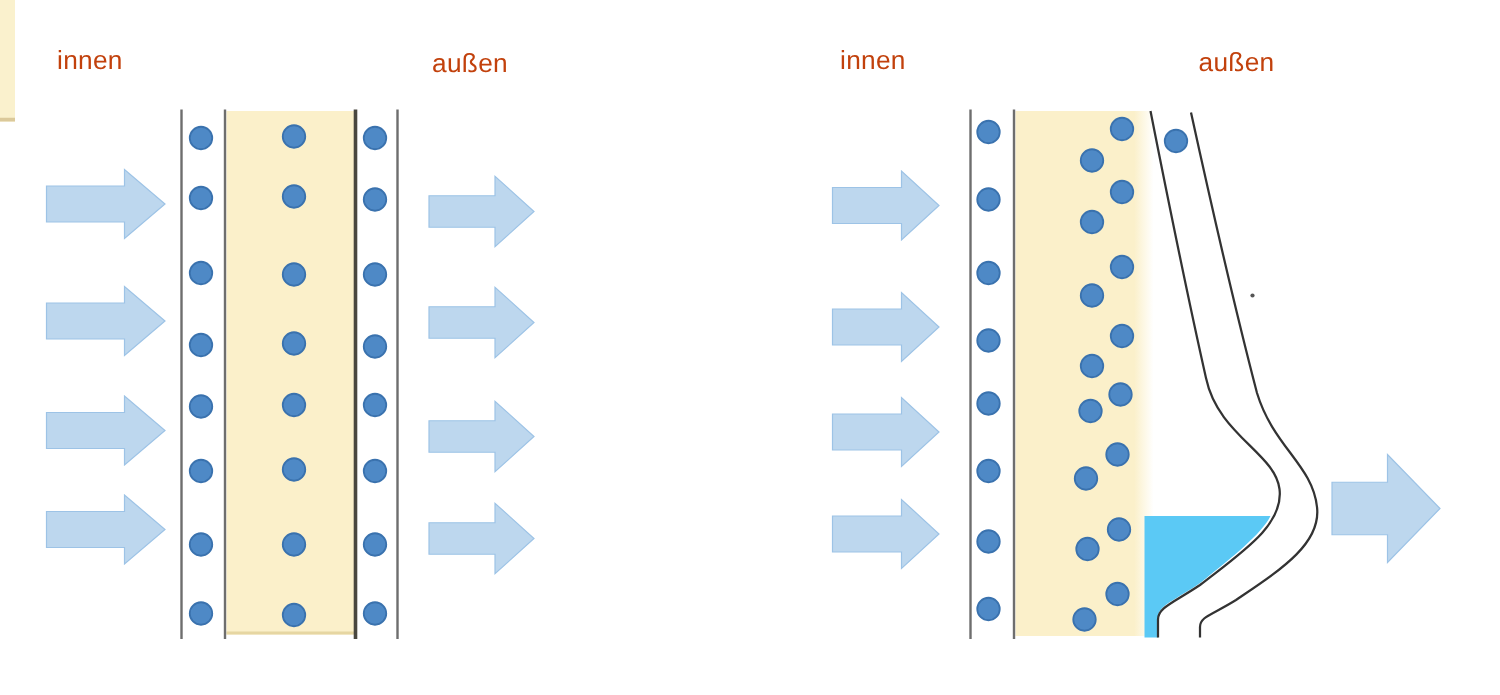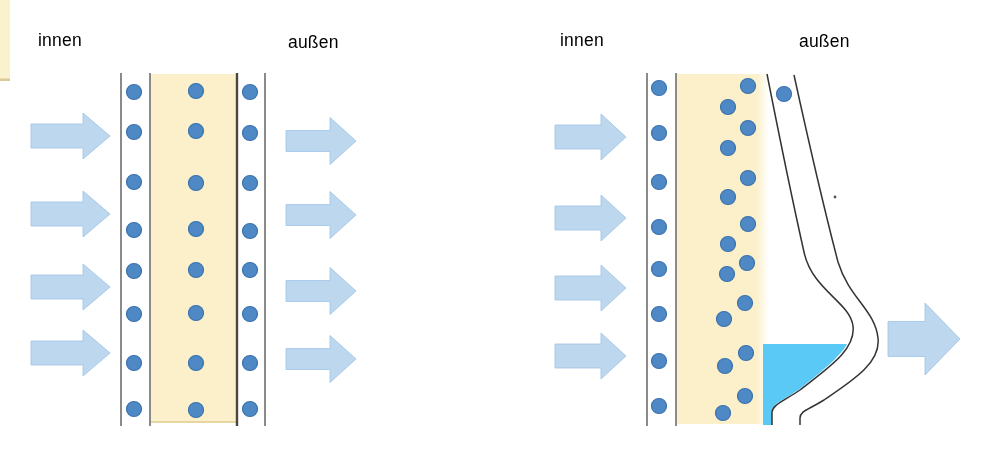--- a/index.html
+++ b/index.html
@@ -7,21 +7,21 @@
     position:relative;
     width:1000px; height:463px;
     background:#ffffff;
     overflow:hidden;
     font-family:"Liberation Sans", sans-serif;
   }
   .lbl {
     position:absolute;
     font-size:17.5px;
     letter-spacing:0.2px;
-    color:#000000;
+    color:#c2410c;
     white-space:nowrap;
   }
   #lbl-innen-l  { left:38px;  top:30px; }
   #lbl-aussen-l { left:288px; top:32px; }
   #lbl-innen-r  { left:560px; top:30px; }
   #lbl-aussen-r { left:799px; top:31px; }
   #scene { position:absolute; left:0; top:0; }
 </style>
 </head>
 <body>

